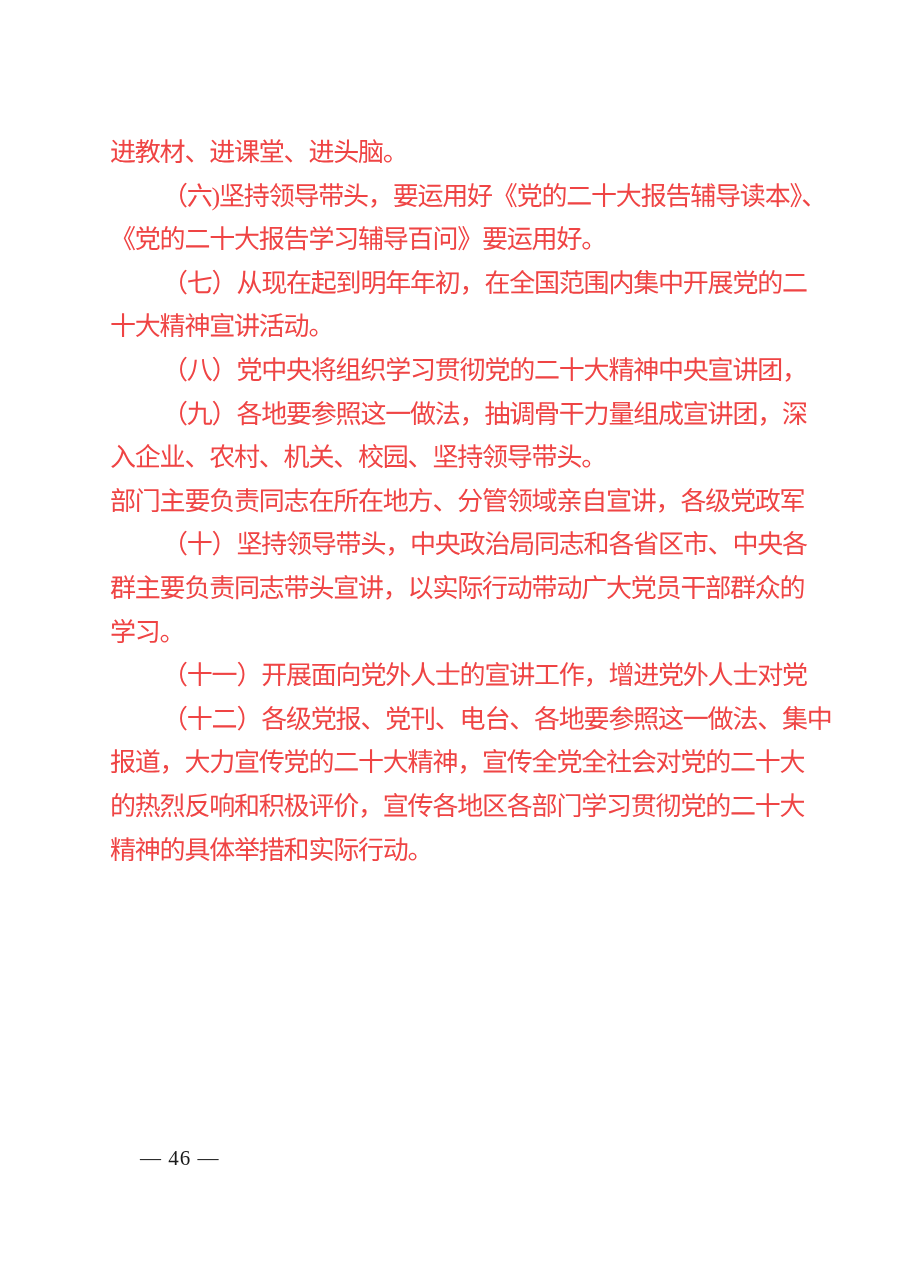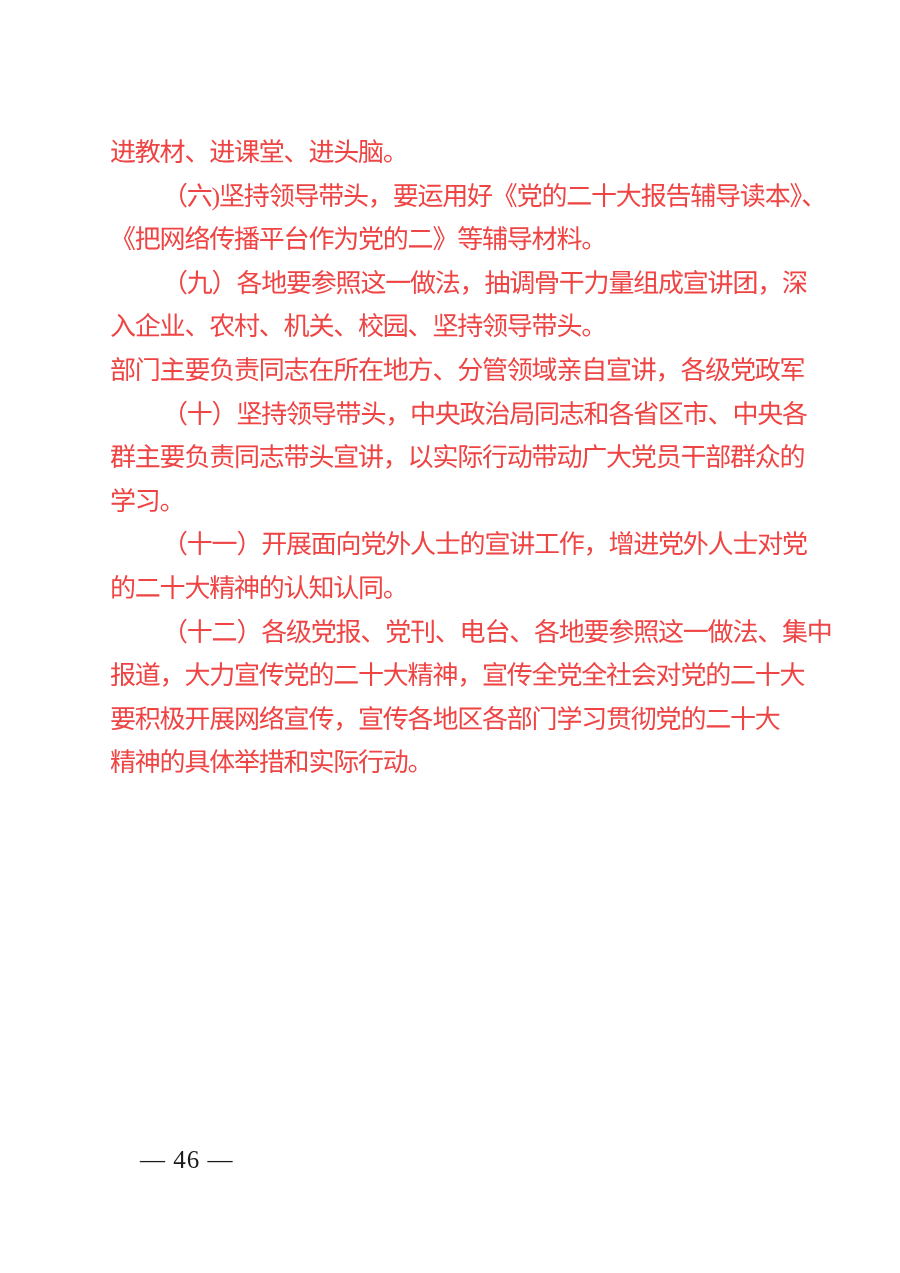--- a/index.html
+++ b/index.html
@@ -35,67 +35,71 @@
     white-space: nowrap;
     color: #ef4444;
   }
   .line.indent {
     text-indent: 52px;
   }
   .footer {
     position: absolute;
     left: 140px;
     top: 1146px;
-    font-size: 25px;
+    font-size: 21px;
     letter-spacing: 1px;
     color: #1b1b1b;
     white-space: nowrap;
   }
 </style>
 </head>
 <body>
 
 <div class="sheet">
 
   <div class="text-block">
 
     <div class="para">
       <div class="line">进教材、进课堂、进头脑。</div>
     </div>
 
     <div class="para">
       <div class="line indent">（六)坚持领导带头，要运用好《党的二十大报告辅导读本》、</div>
-      <div class="line">《把网络传播平台作为党的二》等辅导材料。</div>
+      <div class="line">《党的二十大报告学习辅导百问》要运用好。</div>
     </div>
 
+    <div class="para">
+      <div class="line indent">（七）从现在起到明年年初，在全国范围内集中开展党的二</div>
+      <div class="line">十大精神宣讲活动。</div>
+    </div>
 
     <div class="para">
+      <div class="line indent">（八）党中央将组织学习贯彻党的二十大精神中央宣讲团，</div>
     </div>
 
     <div class="para">
       <div class="line indent">（九）各地要参照这一做法，抽调骨干力量组成宣讲团，深</div>
       <div class="line">入企业、农村、机关、校园、坚持领导带头。</div>
     </div>
 
     <div class="para">
       <div class="line">部门主要负责同志在所在地方、分管领域亲自宣讲，各级党政军</div>
       <div class="line indent">（十）坚持领导带头，中央政治局同志和各省区市、中央各</div>
       <div class="line">群主要负责同志带头宣讲，以实际行动带动广大党员干部群众的</div>
       <div class="line">学习。</div>
     </div>
 
     <div class="para">
       <div class="line indent">（十一）开展面向党外人士的宣讲工作，增进党外人士对党</div>
-      <div class="line">的二十大精神的认知认同。</div>
     </div>
 
     <div class="para">
       <div class="line indent">（十二）各级党报、党刊、电台、各地要参照这一做法、集中</div>
       <div class="line">报道，大力宣传党的二十大精神，宣传全党全社会对党的二十大</div>
-      <div class="line">要积极开展网络宣传，宣传各地区各部门学习贯彻党的二十大</div>
+      <div class="line">的热烈反响和积极评价，宣传各地区各部门学习贯彻党的二十大</div>
       <div class="line">精神的具体举措和实际行动。</div>
     </div>
 
 
   </div>
 
   <div class="footer">— 46 —</div>
 
 </div>
 

